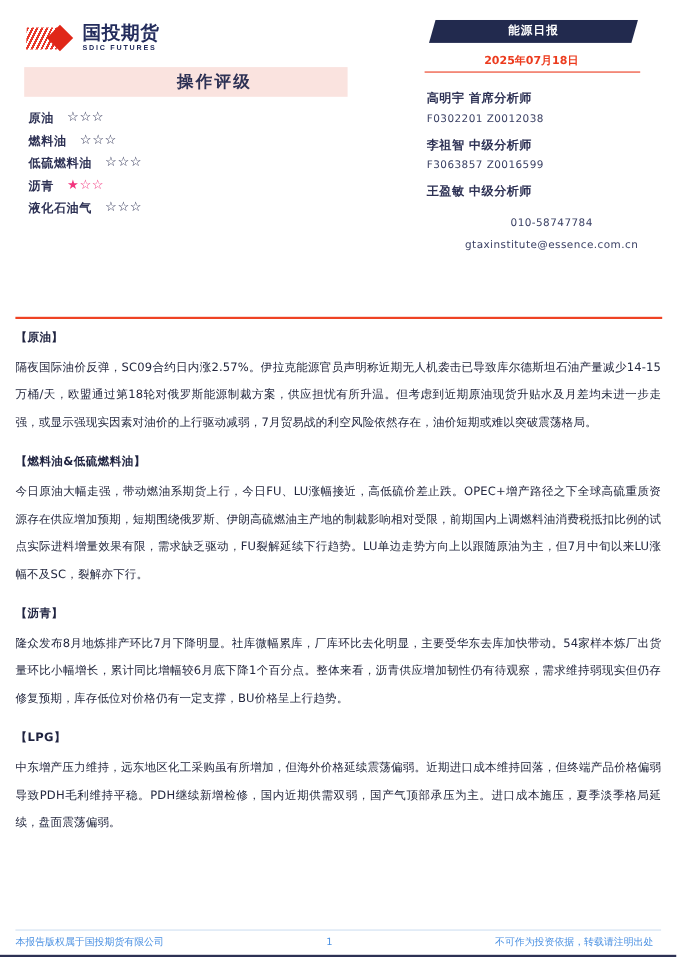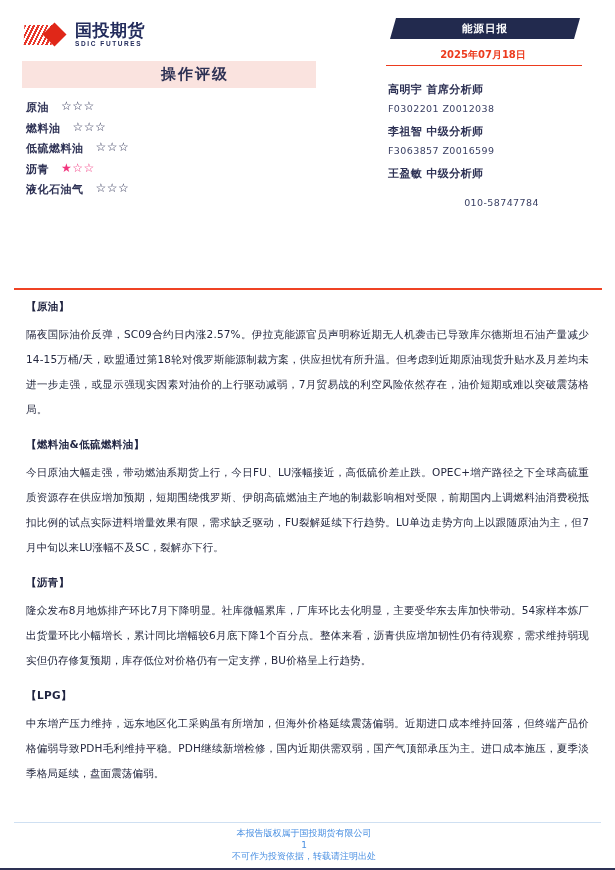--- a/index.html
+++ b/index.html
@@ -222,21 +222,21 @@
     height: 1.6px;
     background: #ef4324;
   }
 
   
   .content {
     position: absolute;
     left: 0;
     top: 300px;
     width: 615px;
-    padding: 0 26px;
+    padding: 0 14px;
     box-sizing: border-box;
   }
   .section { margin-bottom: 16px; }
   .section-heading {
     font-family: "DejaVu Sans", sans-serif;
     font-size: 10.5px;
     font-weight: bold;
     color: #1f2340;
     letter-spacing: 0.4px;
     margin-bottom: 8px;
@@ -263,21 +263,20 @@
     width: 587px;
     height: 1px;
     background: #cfe0f2;
   }
   .footer-row {
     display: flex;
     align-items: center;
     padding: 4px 14px 5px 14px;
     box-sizing: border-box;
     width: 608px;
-    flex-direction: column;
   }
   .footer-left, .footer-right {
     font-family: "DejaVu Sans", sans-serif;
     font-size: 9px;
     color: #4a90e2;
     white-space: nowrap;
   }
   .footer-left { flex: 0 0 auto; }
   .footer-center {
     flex: 1 1 auto;
@@ -367,20 +366,21 @@
         </div>
 
         <div class="analyst">
           <div class="analyst-name">王盈敏  中级分析师</div>
         </div>
 
       </div>
 
       <div class="contact">
         <div class="contact-line">010-58747784</div>
+        <div class="contact-line">gtaxinstitute@essence.com.cn</div>
       </div>
 
     </div>
 
     <div class="header-rule"></div>
   </div>
 
   <div class="content">
 
     <div class="section">

